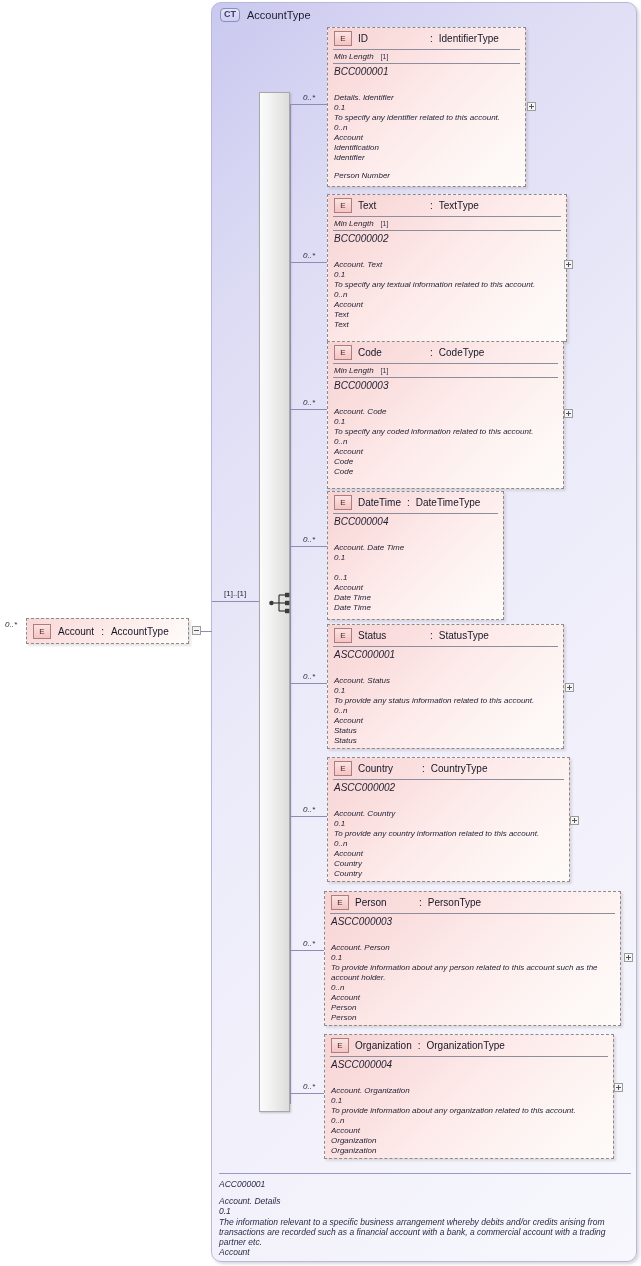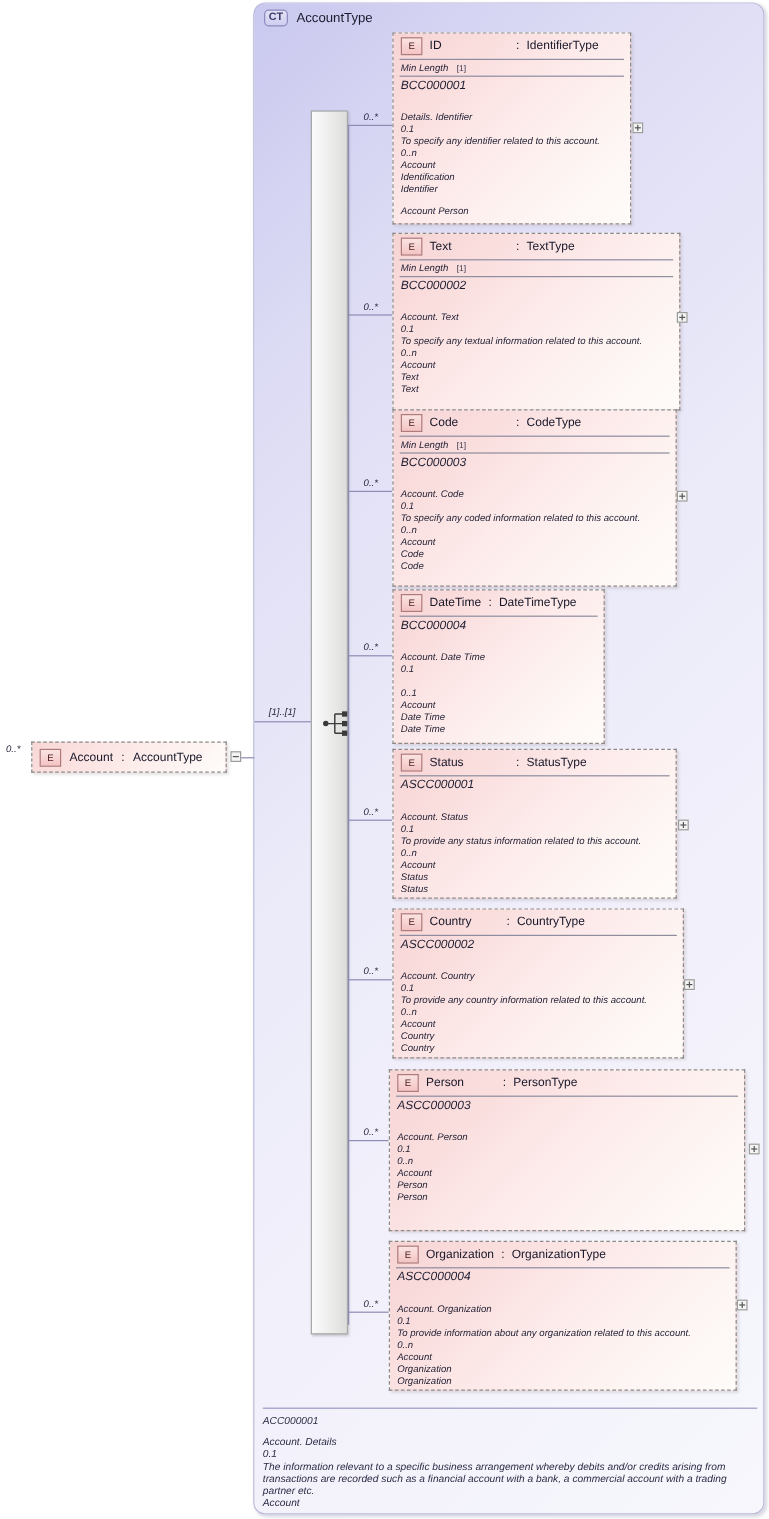--- a/index.html
+++ b/index.html
@@ -127,21 +127,20 @@
     font-family: "Liberation Sans", sans-serif;
     white-space: nowrap;
   }
 
   
   .card-label {
     position: absolute;
     left: 224px;
     top: 589px;
     font-size: 8px;
-    font-style: italic;
     color: #27273f;
     font-family: "Liberation Sans", sans-serif;
     text-align: right;
   }
   .card-underline {
     position: absolute;
     left: 212px;
     top: 601px;
     width: 47px;
     height: 1px;
@@ -369,21 +368,21 @@
     <div class="anno">
       <div class="blank"></div>
       <div>Details. Identifier</div>
       <div>0.1</div>
       <div>To specify any identifier related to this account.</div>
       <div>0..n</div>
       <div>Account</div>
       <div>Identification</div>
       <div>Identifier</div>
       <div class="blank"></div>
-      <div>Account Person</div>
+      <div>Person Number</div>
     </div>
   </div>
   <div class="plus" style="left:527px; top:102px;"></div>
 
   <div class="hconn" style="left:290px; top:262px; width:37px;"></div>
   <div class="occ" style="left:303px; top:251px;">0..*</div>
   <div class="elem-box" style="left:327px; top:194px; width:240px; height:148px;">
     <div class="elem-head">
       <span class="e-badge">E</span>
       <span class="e-name" style="min-width:66px;">Text</span>
@@ -518,20 +517,21 @@
       <span class="e-name" style="min-width:58px;">Person</span>
       <span class="e-type">:</span>
       <span class="e-type">PersonType</span>
     </div>
     <div class="rule"></div>
     <div class="code-line">ASCC000003</div>
     <div class="anno" style="">
       <div class="blank"></div>
       <div>Account. Person</div>
       <div>0.1</div>
+      <div>To provide information about any person related to this account such as the account holder.</div>
       <div>0..n</div>
       <div>Account</div>
       <div>Person</div>
       <div>Person</div>
     </div>
   </div>
   <div class="plus" style="left:624px; top:953px;"></div>
 
   <div class="hconn" style="left:290px; top:1093px; width:34px;"></div>
   <div class="occ" style="left:303px; top:1082px;">0..*</div>

